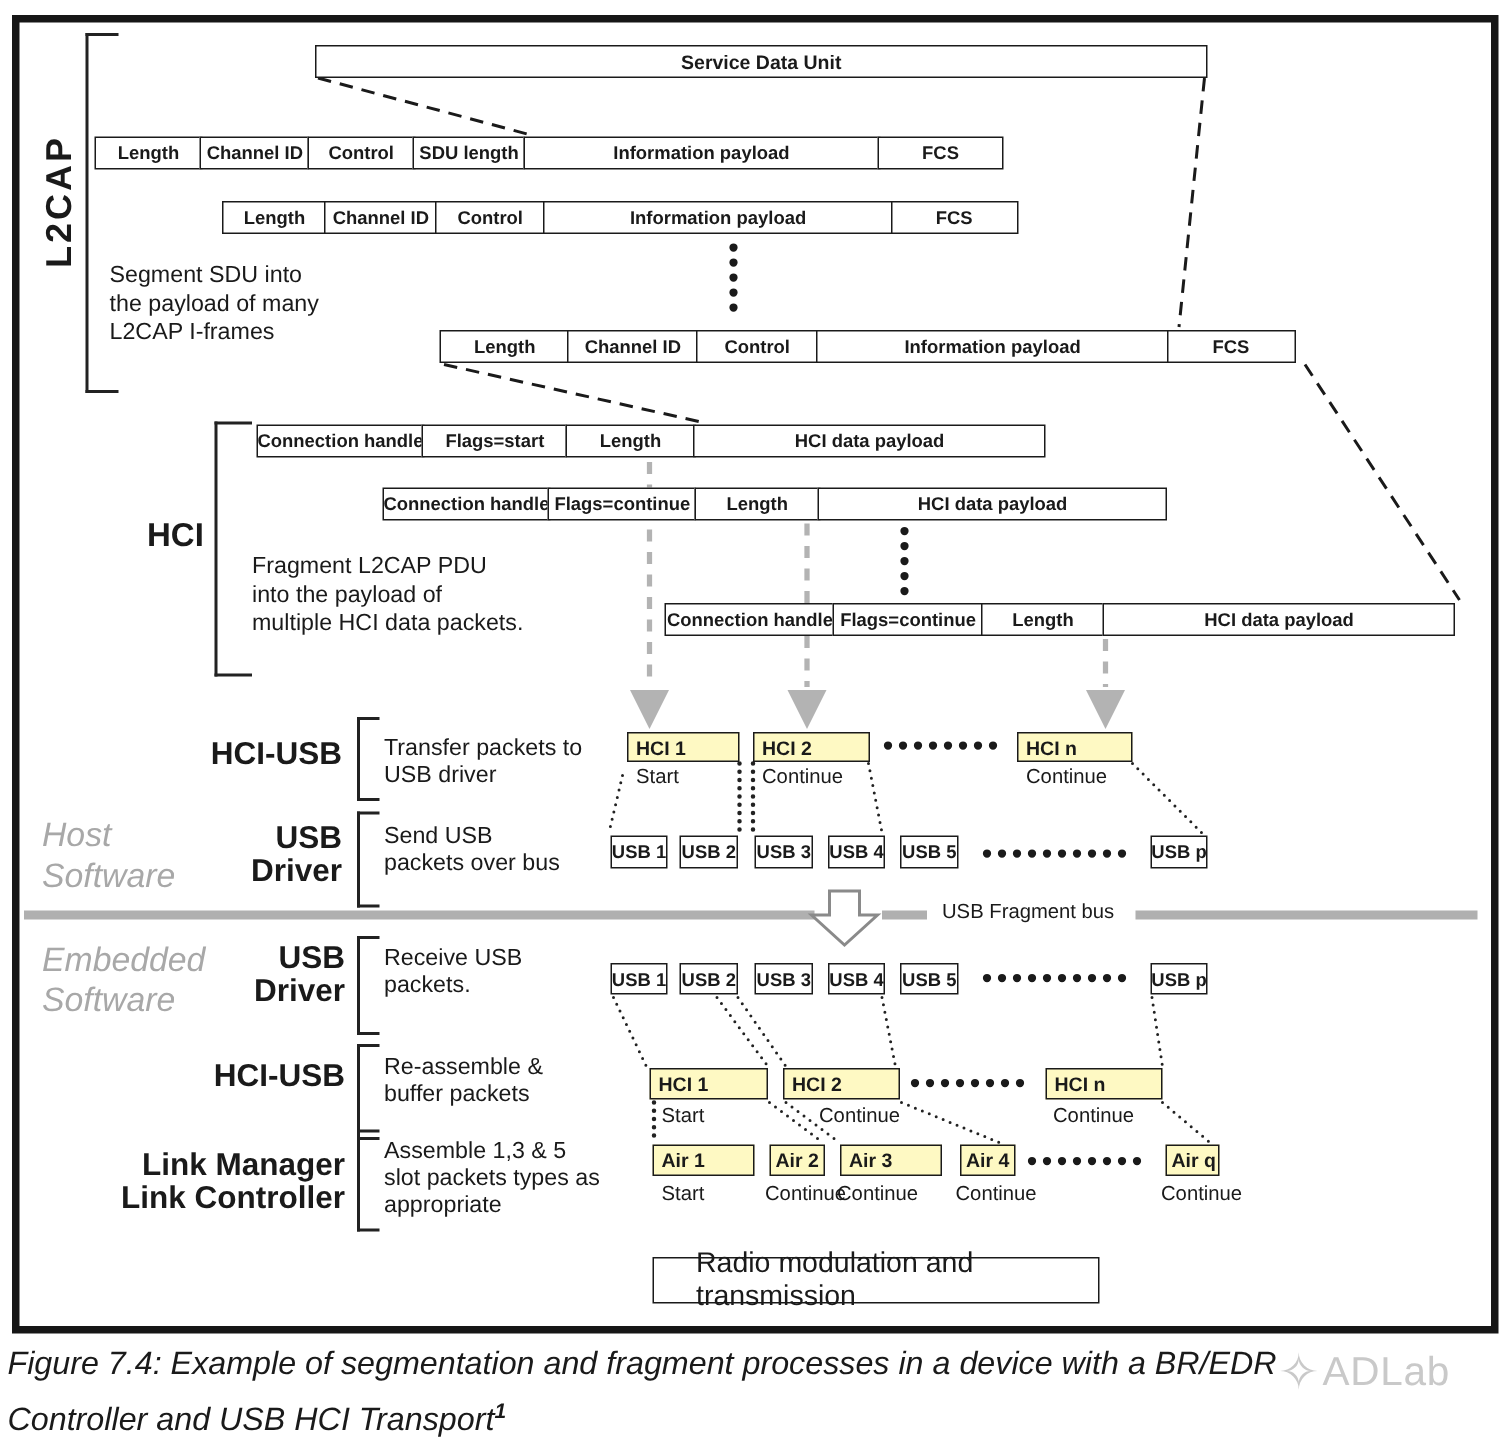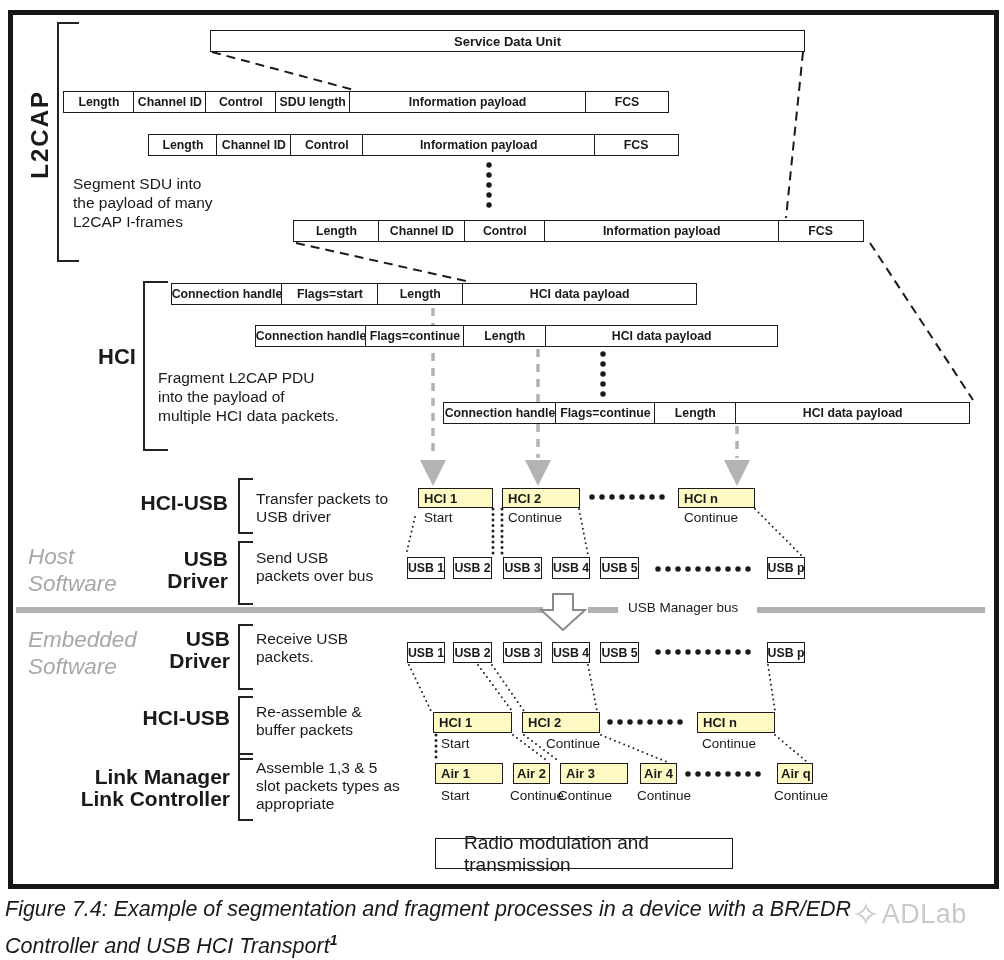--- a/index.html
+++ b/index.html
@@ -135,21 +135,21 @@
     <span class="cell" style="width:235px">HCI data payload</span>
   </div>
 
   <div class="row" style="left:255px;top:325px">
     <span class="cell" style="width:112px">Connection handle</span>
     <span class="cell" style="width:99px">Flags=continue</span>
     <span class="cell" style="width:84px">Length</span>
     <span class="cell" style="width:233px">HCI data payload</span>
   </div>
 
-  <div class="desc" style="left:158px;top:368px">
+  <div class="desc" style="left:168px;top:368px">
     <div>Fragment L2CAP PDU</div>
     <div>into the payload of</div>
     <div>multiple HCI data packets.</div>
   </div>
 
   <div class="row" style="left:443px;top:402px">
     <span class="cell" style="width:114px">Connection handle</span>
     <span class="cell" style="width:100px">Flags=continue</span>
     <span class="cell" style="width:83px">Length</span>
     <span class="cell" style="width:235px">HCI data payload</span>
@@ -184,21 +184,21 @@
   <div class="tag" style="left:508px;top:510px">Continue</div>
   <div class="tag" style="left:684px;top:510px">Continue</div>
 
   <div class="ubox" style="left:407px;top:557px;width:38px;height:22px">USB 1</div>
   <div class="ubox" style="left:453px;top:557px;width:39px;height:22px">USB 2</div>
   <div class="ubox" style="left:503px;top:557px;width:39px;height:22px">USB 3</div>
   <div class="ubox" style="left:552px;top:557px;width:38px;height:22px">USB 4</div>
   <div class="ubox" style="left:600px;top:557px;width:39px;height:22px">USB 5</div>
   <div class="ubox" style="left:767px;top:557px;width:38px;height:22px">USB p</div>
 
-  <div class="bustext" style="left:628px;top:600px">USB Manager bus</div>
+  <div class="bustext" style="left:628px;top:600px">USB Fragment bus</div>
 
   <div class="graylabel" style="left:28px;top:626px">
     <div>Embedded</div>
     <div>Software</div>
   </div>
 
   <div class="biglabel" style="left:62px;top:628px;width:168px">
     <div>USB</div>
     <div>Driver</div>
   </div>

